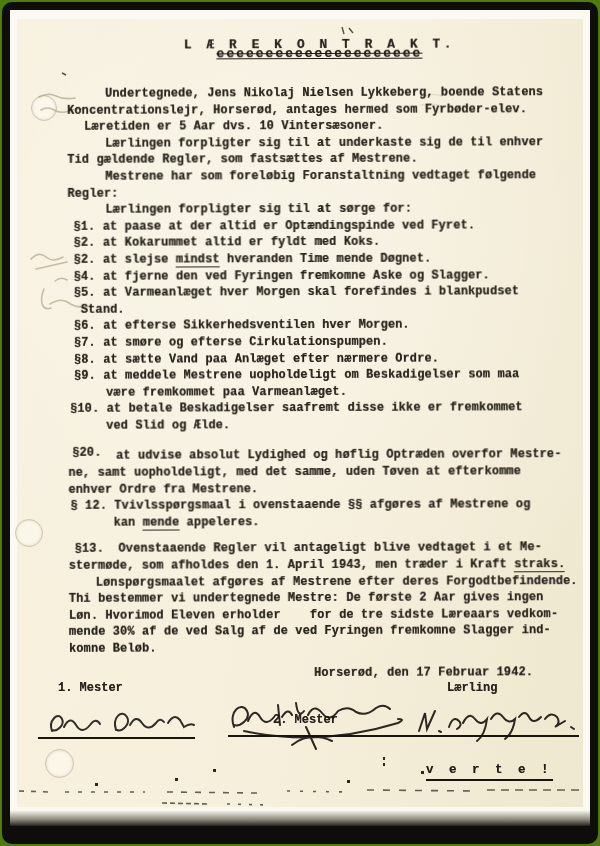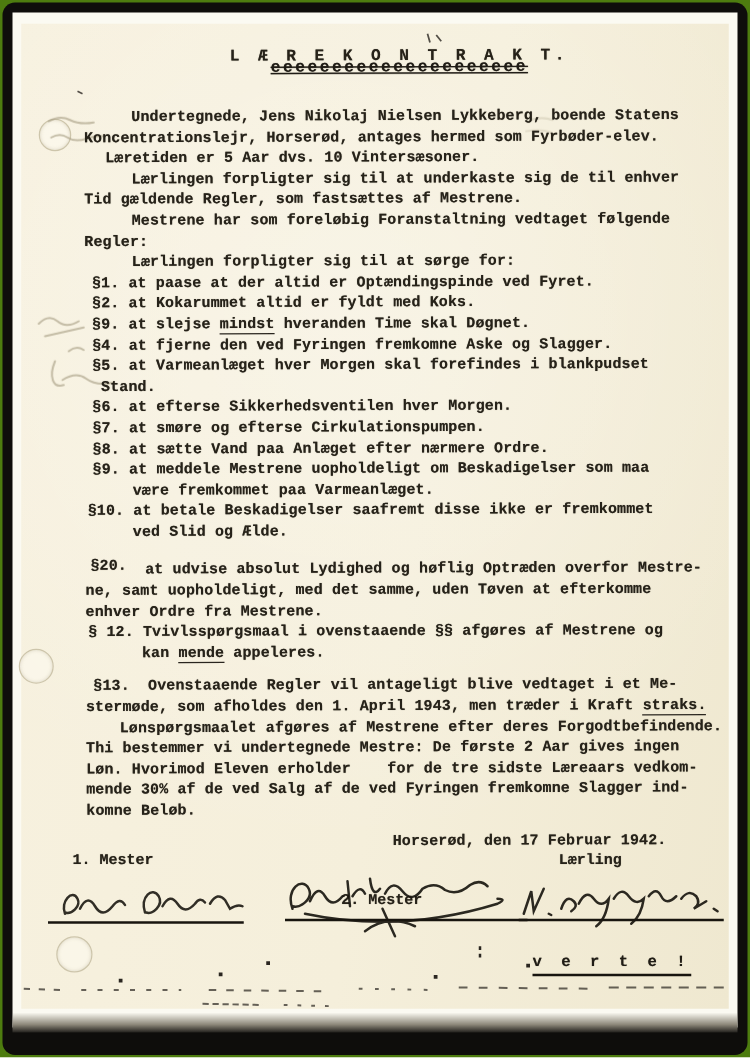--- a/index.html
+++ b/index.html
@@ -96,21 +96,21 @@
         <div class="ln" style="margin-left:38px">Undertegnede, Jens Nikolaj Nielsen Lykkeberg, boende Statens</div>
         <div class="ln" style="margin-left:0px">Koncentrationslejr, Horserød, antages hermed som Fyrbøder-elev.</div>
         <div class="ln" style="margin-left:17px">Læretiden er 5 Aar dvs. 10 Vintersæsoner.</div>
         <div class="ln" style="margin-left:38px">Lærlingen forpligter sig til at underkaste sig de til enhver</div>
         <div class="ln" style="margin-left:0px">Tid gældende Regler, som fastsættes af Mestrene.</div>
         <div class="ln" style="margin-left:38px">Mestrene har som foreløbig Foranstaltning vedtaget følgende</div>
         <div class="ln" style="margin-left:0px">Regler:</div>
         <div class="ln" style="margin-left:38px">Lærlingen forpligter sig til at sørge for:</div>
         <div class="ln" style="margin-left:6px">§1. at paase at der altid er Optændingspinde ved Fyret.</div>
         <div class="ln" style="margin-left:6px">§2. at Kokarummet altid er fyldt med Koks.</div>
-        <div class="ln" style="margin-left:6px"><span>§9. at slejse </span><span class="ul">mindst</span><span> hveranden Time skal Døgnet.</span></div>
+        <div class="ln" style="margin-left:6px"><span>§2. at slejse </span><span class="ul">mindst</span><span> hveranden Time mende Døgnet.</span></div>
         <div class="ln" style="margin-left:6px">§4. at fjerne den ved Fyringen fremkomne Aske og Slagger.</div>
         <div class="ln" style="margin-left:6px">§5. at Varmeanlæget hver Morgen skal forefindes i blankpudset</div>
         <div class="ln" style="margin-left:13px">Stand.</div>
         <div class="ln" style="margin-left:6px">§6. at efterse Sikkerhedsventilen hver Morgen.</div>
         <div class="ln" style="margin-left:6px">§7. at smøre og efterse Cirkulationspumpen.</div>
         <div class="ln" style="margin-left:6px">§8. at sætte Vand paa Anlæget efter nærmere Ordre.</div>
         <div class="ln" style="margin-left:6px">§9. at meddele Mestrene uopholdeligt om Beskadigelser som maa</div>
         <div class="ln" style="margin-left:38px">være fremkommet paa Varmeanlæget.</div>
         <div class="ln" style="margin-left:2px">§10. at betale Beskadigelser saafremt disse ikke er fremkommet</div>
         <div class="ln" style="margin-left:38px">ved Slid og Ælde.</div>

